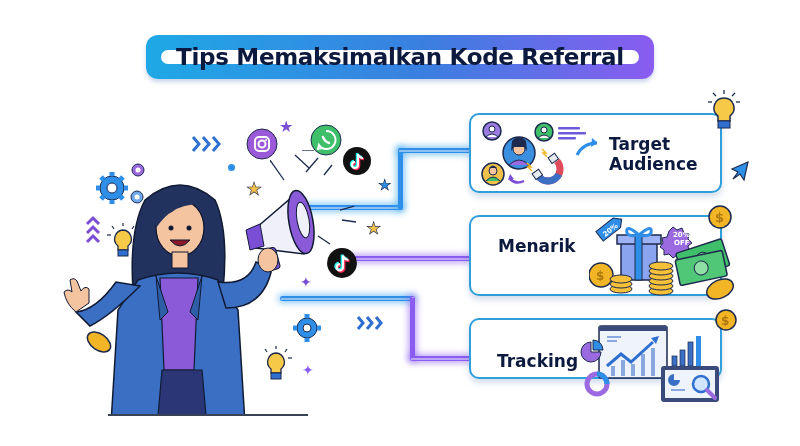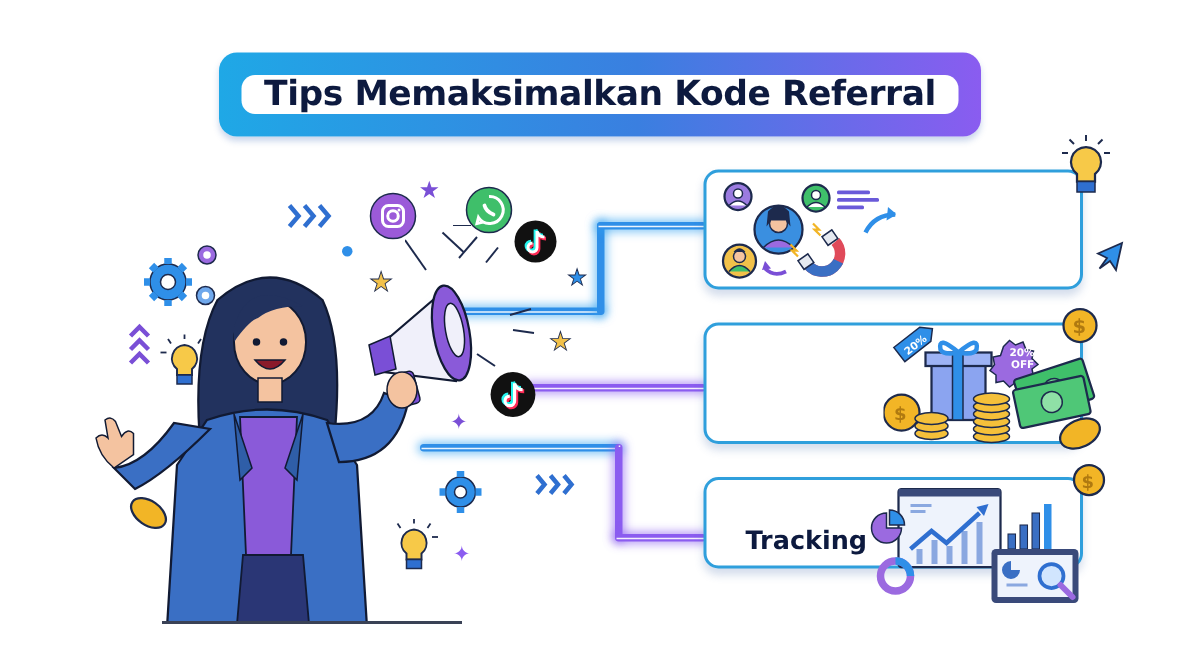--- a/index.html
+++ b/index.html
@@ -1,19 +1,19 @@
 <!DOCTYPE html>
 <html><head>
 <meta charset="utf-8">
 <style>
   *{box-sizing:border-box;margin:0;padding:0}
   html,body{width:800px;height:446px;background:#ffffff;overflow:hidden}
   body{position:relative;font-family:"DejaVu Sans","Liberation Sans",sans-serif;color:#0f1b3d}
   .abs{position:absolute}
-  .title-box{left:146px;top:35px;width:508px;height:56px;border-radius:12px;
+  .title-box{left:146px;top:35px;width:508px;height:44px;border-radius:12px;
     background:linear-gradient(90deg,#1fa8e6,#3a7fe0 55%,#8a5cf0);padding:15px;
     box-shadow:0 3px 4px rgba(40,90,180,.25)}
   .title-inner{width:100%;height:100%;background:#fff;border-radius:9px;display:flex;
     align-items:center;justify-content:center;font-weight:bold;font-size:23px;
     color:#0d1a3f;letter-spacing:-0.3px}
   .card{position:absolute;left:469px;width:253px;background:#fff;border:2.5px solid #2f9fdc;
     border-radius:10px;box-shadow:0 4px 6px rgba(60,100,170,.22)}
   .card-label{position:absolute;font-weight:bold;font-size:17px;line-height:20px;color:#0d1a3f}
   .line{position:absolute;border-radius:3px}
   .blue{background:#2f8fe8;box-shadow:0 0 6px 2px rgba(47,160,240,.55)}
@@ -66,24 +66,29 @@
     <path d="M78 42 a12 12 0 1 1 -18 16" fill="none" stroke="#3a6fc4" stroke-width="7" stroke-dasharray="0 14 40 100"></path>
     <rect x="70" y="36" width="8" height="7" fill="#e5e9f0" stroke="#1d2a4d" transform="rotate(-35 74 39)"></rect>
     <rect x="54" y="52" width="8" height="7" fill="#e5e9f0" stroke="#1d2a4d" transform="rotate(-35 58 55)"></rect>
     <path d="M63 30 l4 4 -3 0 4 4" fill="none" stroke="#f2b526" stroke-width="1.5"></path>
     <path d="M48 44 l4 4 -3 0 4 4" fill="none" stroke="#f2b526" stroke-width="1.5"></path>
     <path d="M45 62 q-8 4 -14 -2" fill="none" stroke="#7a4fd6" stroke-width="2.5"></path>
       <path d="M31 55 l-2 6 6 -1z" fill="#7a4fd6"></path>
     <path d="M98 36 q6 -12 20 -12" fill="none" stroke="#2f8fe8" stroke-width="3"></path>
       <path d="M113 19 l6 5 -7 4z" fill="#2f8fe8"></path>
   </svg>
+  <div class="card-label" style="left:138px;top:19px">
+    <div>Target</div>
+    <div>Audience</div>
+  </div>
 </div>
 
 <div class="card" style="top:215px;height:81px">
   <div class="card-label" style="left:27px;top:19px">
+    <div>Menarik</div>
   </div>
   <svg class="abs" style="left:118px;top:-12px" width="150" height="98" viewBox="0 0 150 98">
     <g transform="rotate(-38 20 24)">
         <path d="M8 18 h22 l6 6 -6 6 h-22z" fill="#2f8fe8" stroke="#1d2a4d"></path>
         <text x="12" y="28" font-size="7" fill="#fff" font-weight="bold" font-family="DejaVu Sans, sans-serif">20%</text>
       </g>
     <rect x="32" y="35" width="36" height="40" fill="#8ba4f0" stroke="#1d2a4d" stroke-width="1.5"></rect>
     <rect x="28" y="30" width="44" height="9" fill="#9db3f5" stroke="#1d2a4d" stroke-width="1.5"></rect>
     <rect x="46" y="30" width="7" height="45" fill="#2f8fe8" stroke="#1d2a4d"></rect>
     <path d="M50 30 q-14 -12 -12 -2 q2 4 12 2 q14 -12 12 -2 q-2 4 -12 2" fill="none" stroke="#2f8fe8" stroke-width="3"></path>

